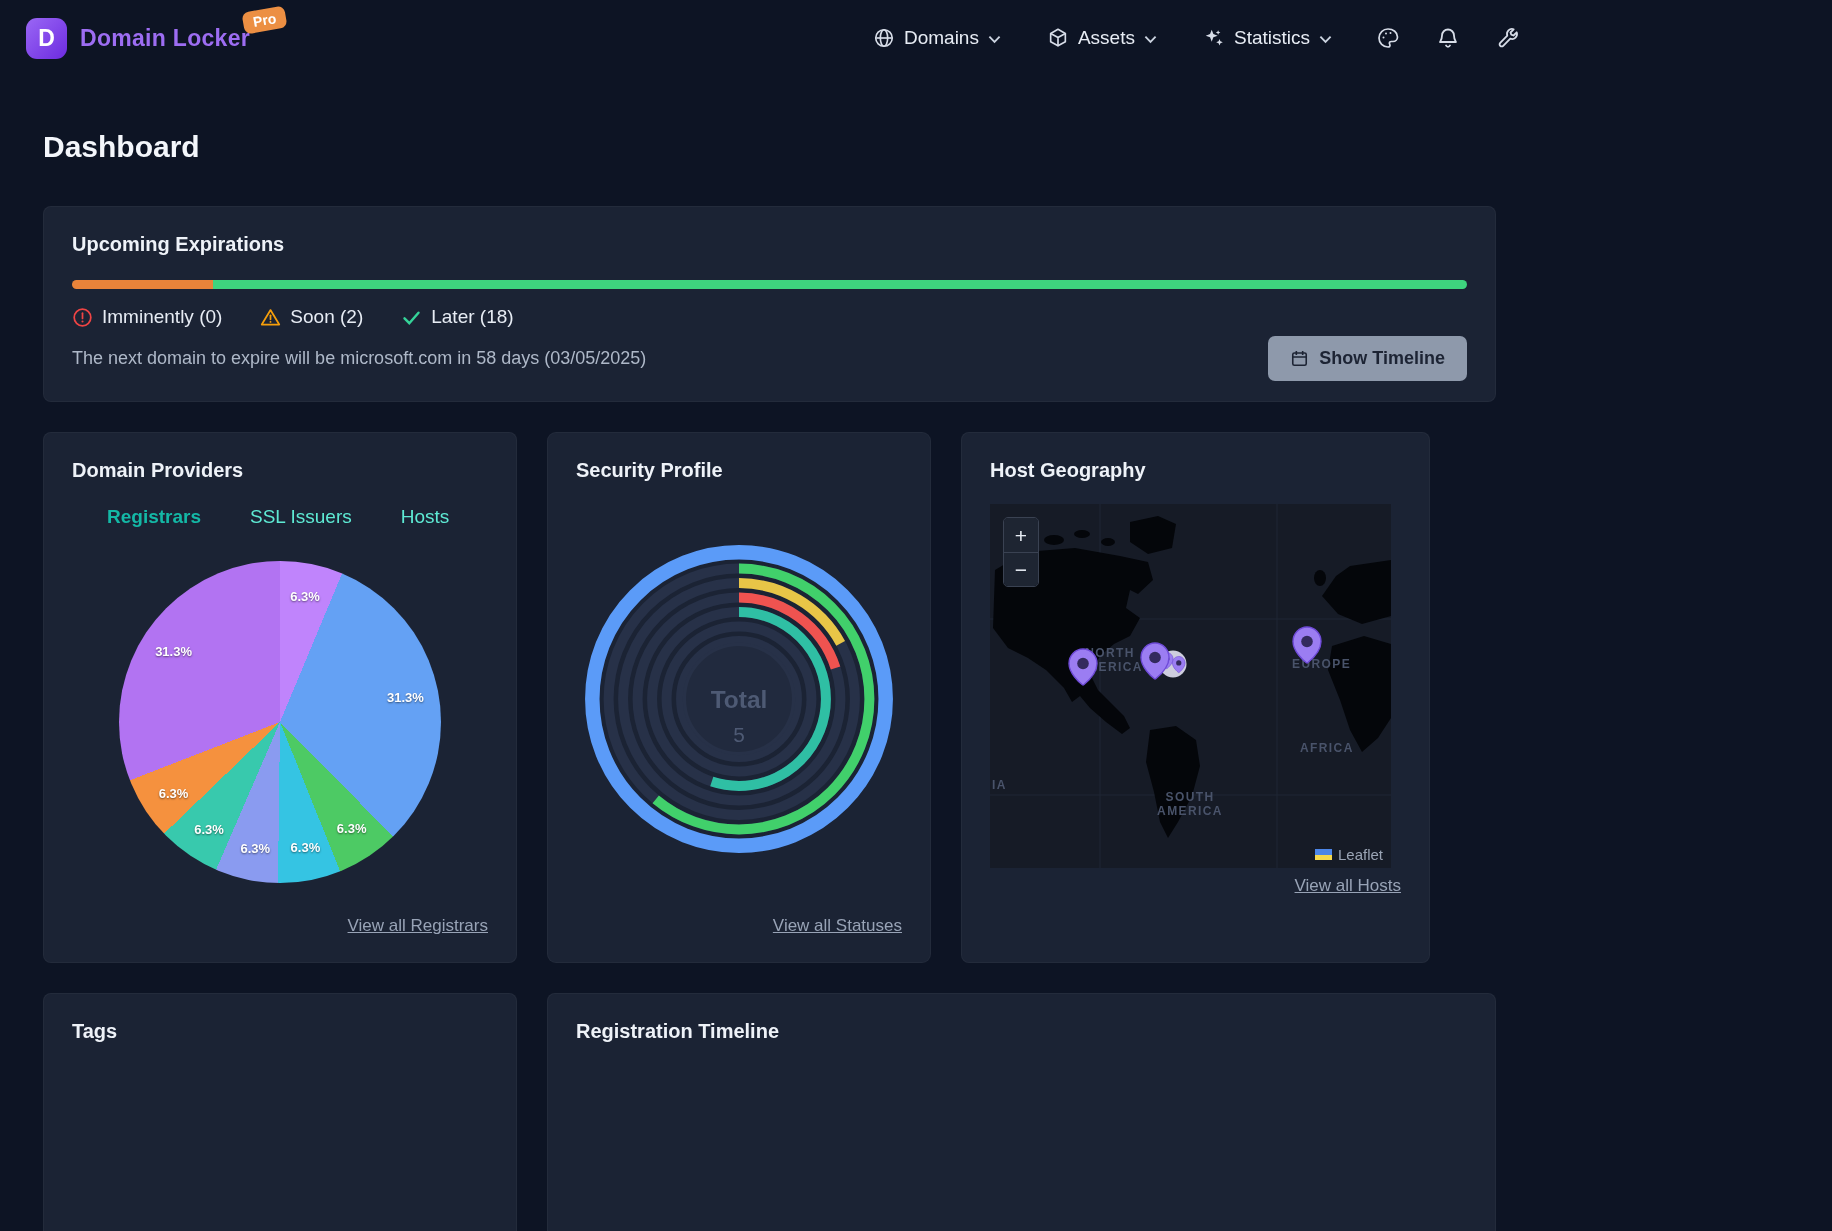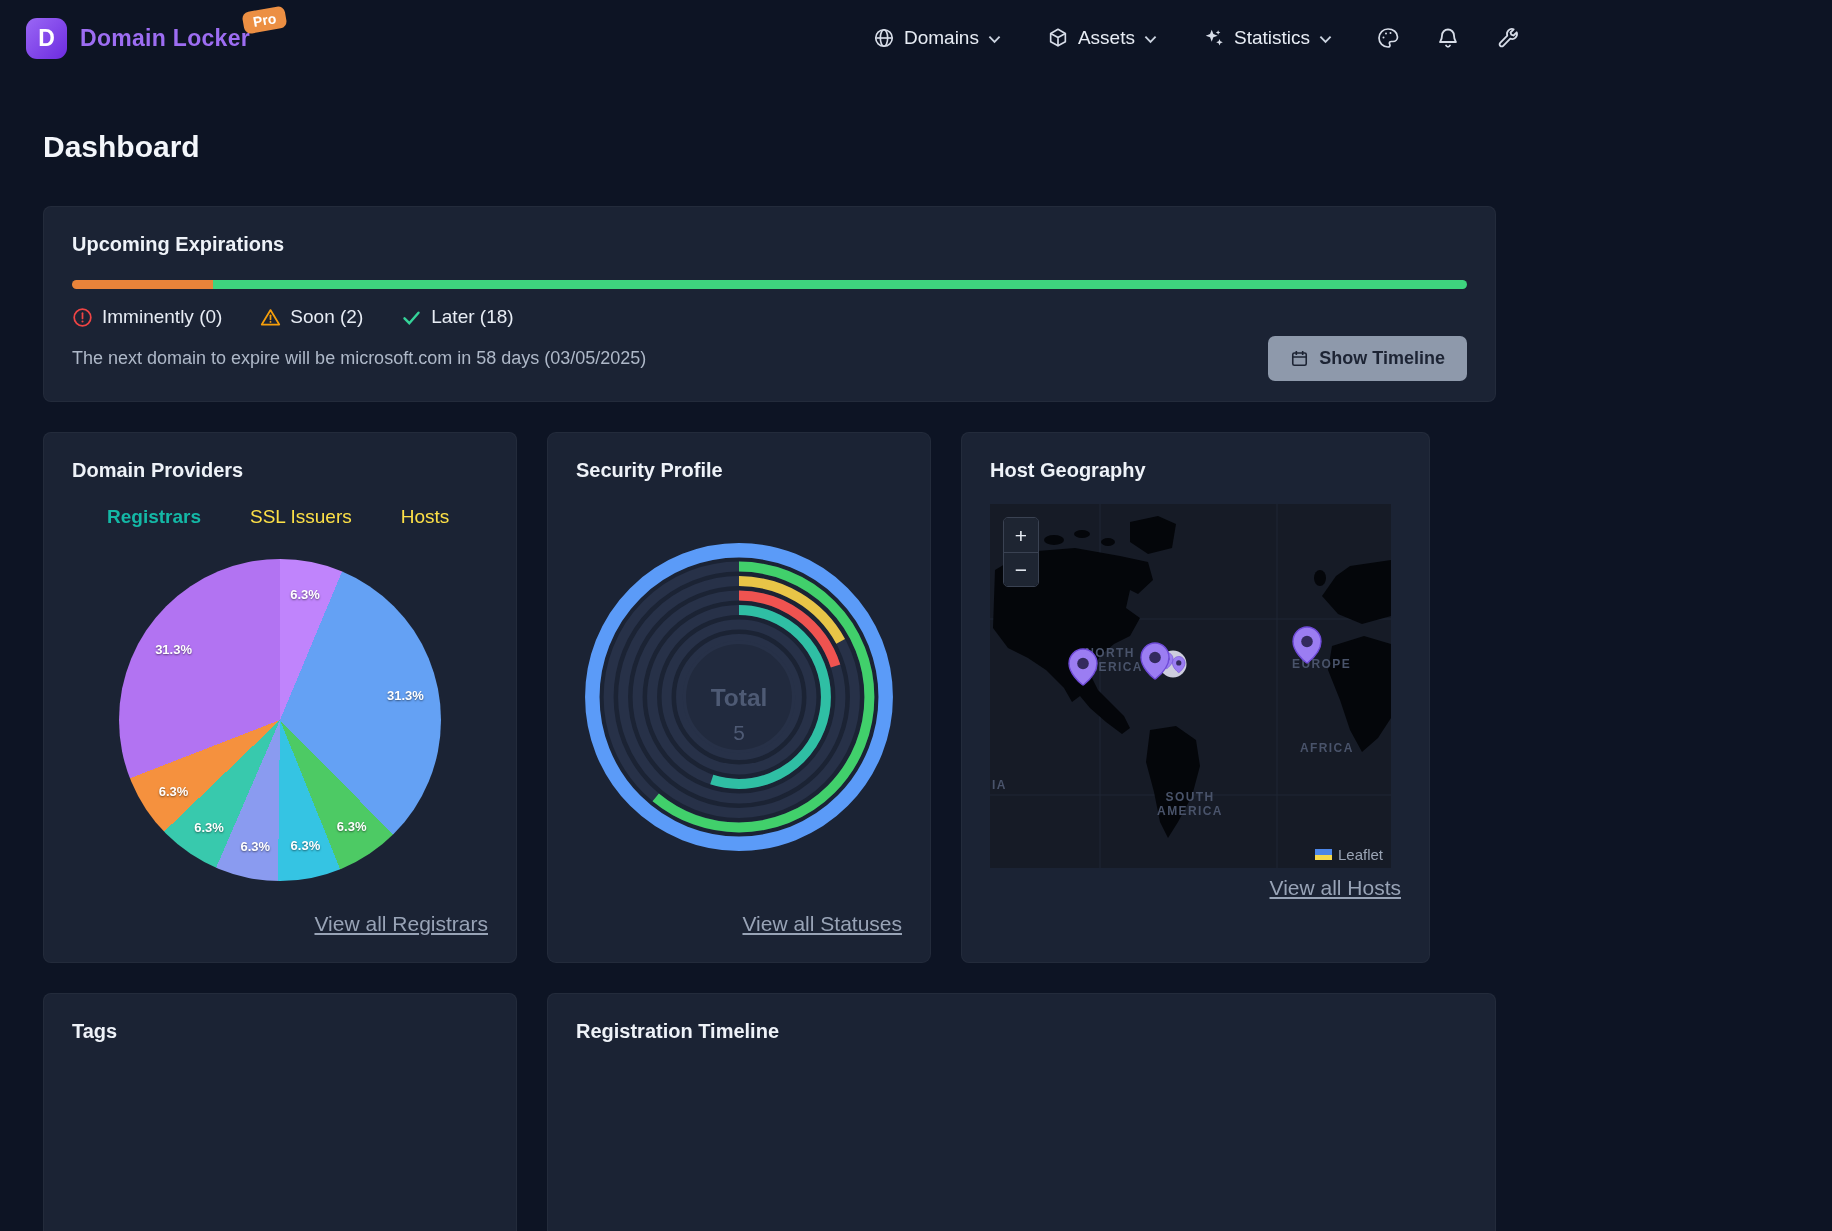--- a/index.html
+++ b/index.html
@@ -51,29 +51,29 @@
   .timeline-btn svg { width:19px; height:19px; }
 
   
   .cards-row { display:flex; gap:30px; margin-top:30px; }
   .cards-row .card { height:531px; padding:26px 28px; display:flex; flex-direction:column; }
   .providers-card { width:474px; }
   .security-card { width:384px;border-radius:9px; }
   .geo-card { width:469px; padding:26px 16px 26px 28px; }
 
   .tabs { display:flex; gap:49px; padding-left:35px; margin-top:24px; font-size:19px; }
-  .tab { color:#fde047; cursor:pointer; }
+  .tab { color:#5eead4; cursor:pointer; }
   .tab.active { color:#14b8a6; font-weight:700; }
 
   .pie-wrap { flex:1; display:flex; align-items:center; justify-content:center; }
   .pie { position:relative; width:322px; height:322px; border-radius:50%; }
   .pie-label { position:absolute; transform:translate(-50%,-50%); font-size:13px; font-weight:700;
     color:#fff; text-shadow:0 1px 2px rgba(0,0,0,.5); white-space:nowrap; }
 
-  .view-link { align-self:flex-end; color:#98a3b6; font-size:21px; text-decoration:underline; cursor:pointer; }
+  .view-link { align-self:flex-end; color:#98a3b6; font-size:17px; text-decoration:underline; cursor:pointer; }
 
   .rings-wrap { flex:1; display:flex; align-items:center; justify-content:center;text-align:center; }
   .ring-center-label { font-size:27px; fill:#4e5a74; font-weight:600; text-anchor:middle; }
   .ring-center-value { font-size:23px; fill:#4e5a74; text-anchor:middle; }
 
   
   .map { position:relative; width:401px; height:364px; background:#161b26; margin-top:22px; overflow:hidden; }
   .map svg.map-svg { position:absolute; inset:0; }
   .ocean-label { fill:#49536a; font-size:12px; letter-spacing:1.4px; font-weight:600; }
   .map-zoom { position:absolute; top:13px; left:13px; display:flex; flex-direction:column;

